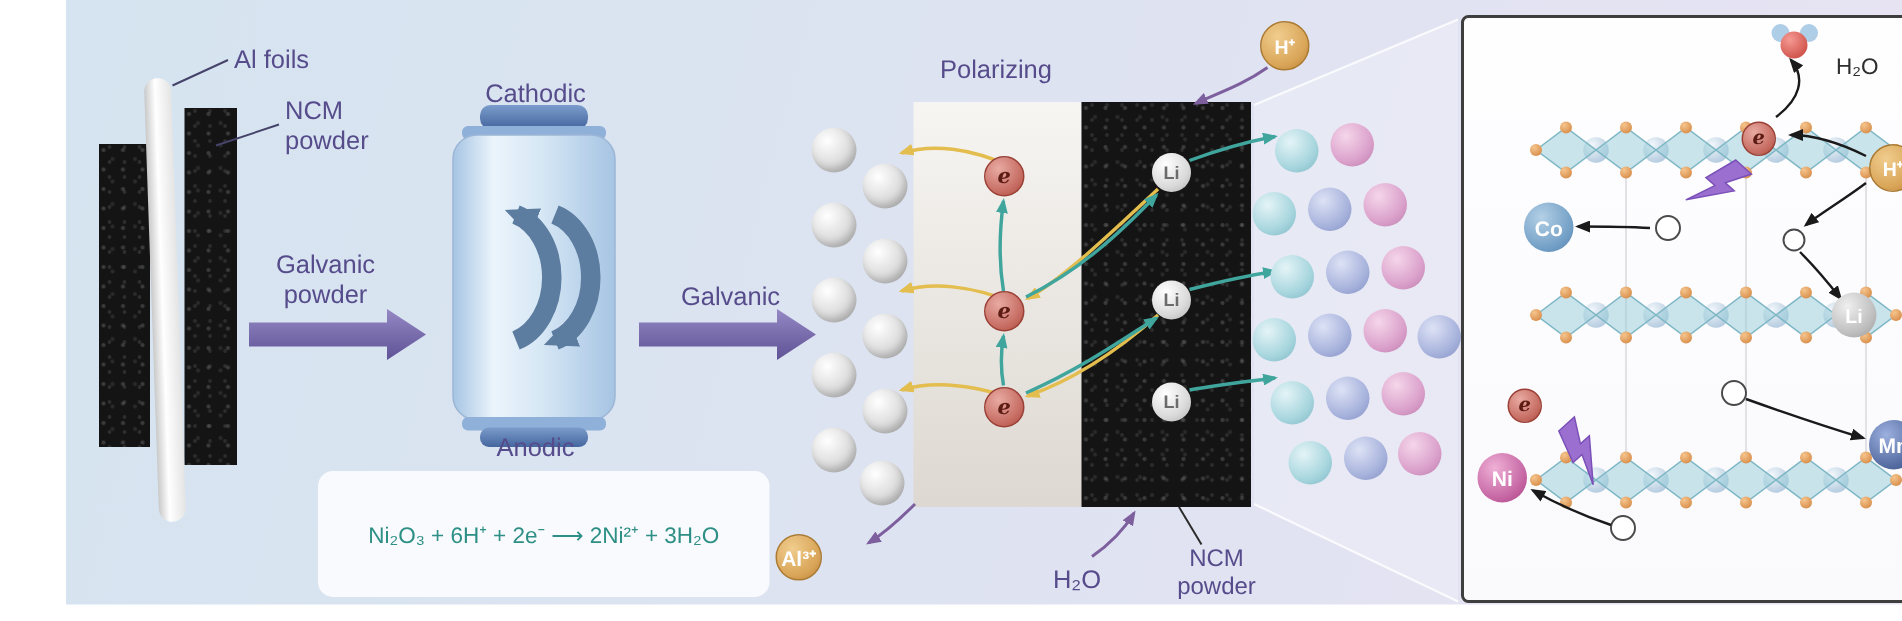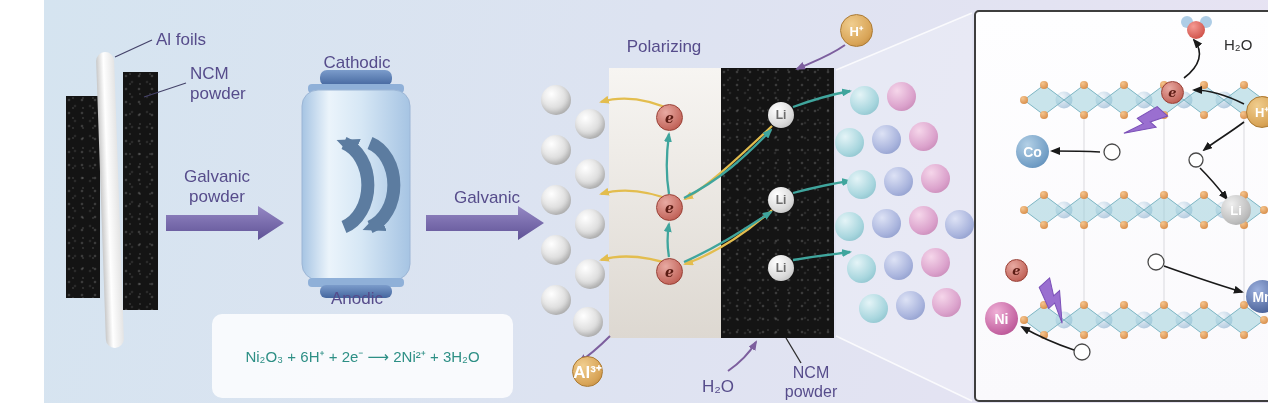--- a/index.html
+++ b/index.html
@@ -308,21 +308,21 @@
 
   <div class="circle e-circle" style="left:612px;top:104px;width:27px;height:27px">e</div>
   <div class="circle e-circle" style="left:612px;top:194px;width:27px;height:27px">e</div>
   <div class="circle e-circle" style="left:612px;top:258px;width:27px;height:27px">e</div>
 
   <div class="circle li-circle" style="left:724px;top:102px;width:26px;height:26px">Li</div>
   <div class="circle li-circle" style="left:724px;top:187px;width:26px;height:26px">Li</div>
   <div class="circle li-circle" style="left:724px;top:255px;width:26px;height:26px">Li</div>
 
   <div class="circle tan-circle" style="left:796px;top:14px;width:33px;height:33px">H⁺</div>
-  <div class="circle tan-circle" style="left:528px;top:356px;width:31px;height:31px;font-size:17px">Al³⁺</div>
+  <div class="circle tan-circle" style="left:473px;top:356px;width:31px;height:31px;font-size:14px">Al³⁺</div>
 
   <div class="circle e-circle" style="left:1117px;top:81px;width:23px;height:23px;font-size:13px">e</div>
   <div class="circle e-circle" style="left:961px;top:259px;width:23px;height:23px;font-size:13px">e</div>
   <div class="circle tan-circle" style="left:1202px;top:96px;width:32px;height:32px">H⁺</div>
   <div class="circle co-circle" style="left:972px;top:135px;width:33px;height:33px">Co</div>
   <div class="circle lis-circle" style="left:1177px;top:195px;width:30px;height:30px">Li</div>
   <div class="circle mn-circle" style="left:1202px;top:280px;width:33px;height:33px">Mn</div>
   <div class="circle ni-circle" style="left:941px;top:302px;width:33px;height:33px">Ni</div>
 
   <div class="abs" id="bottom-strip"></div>

